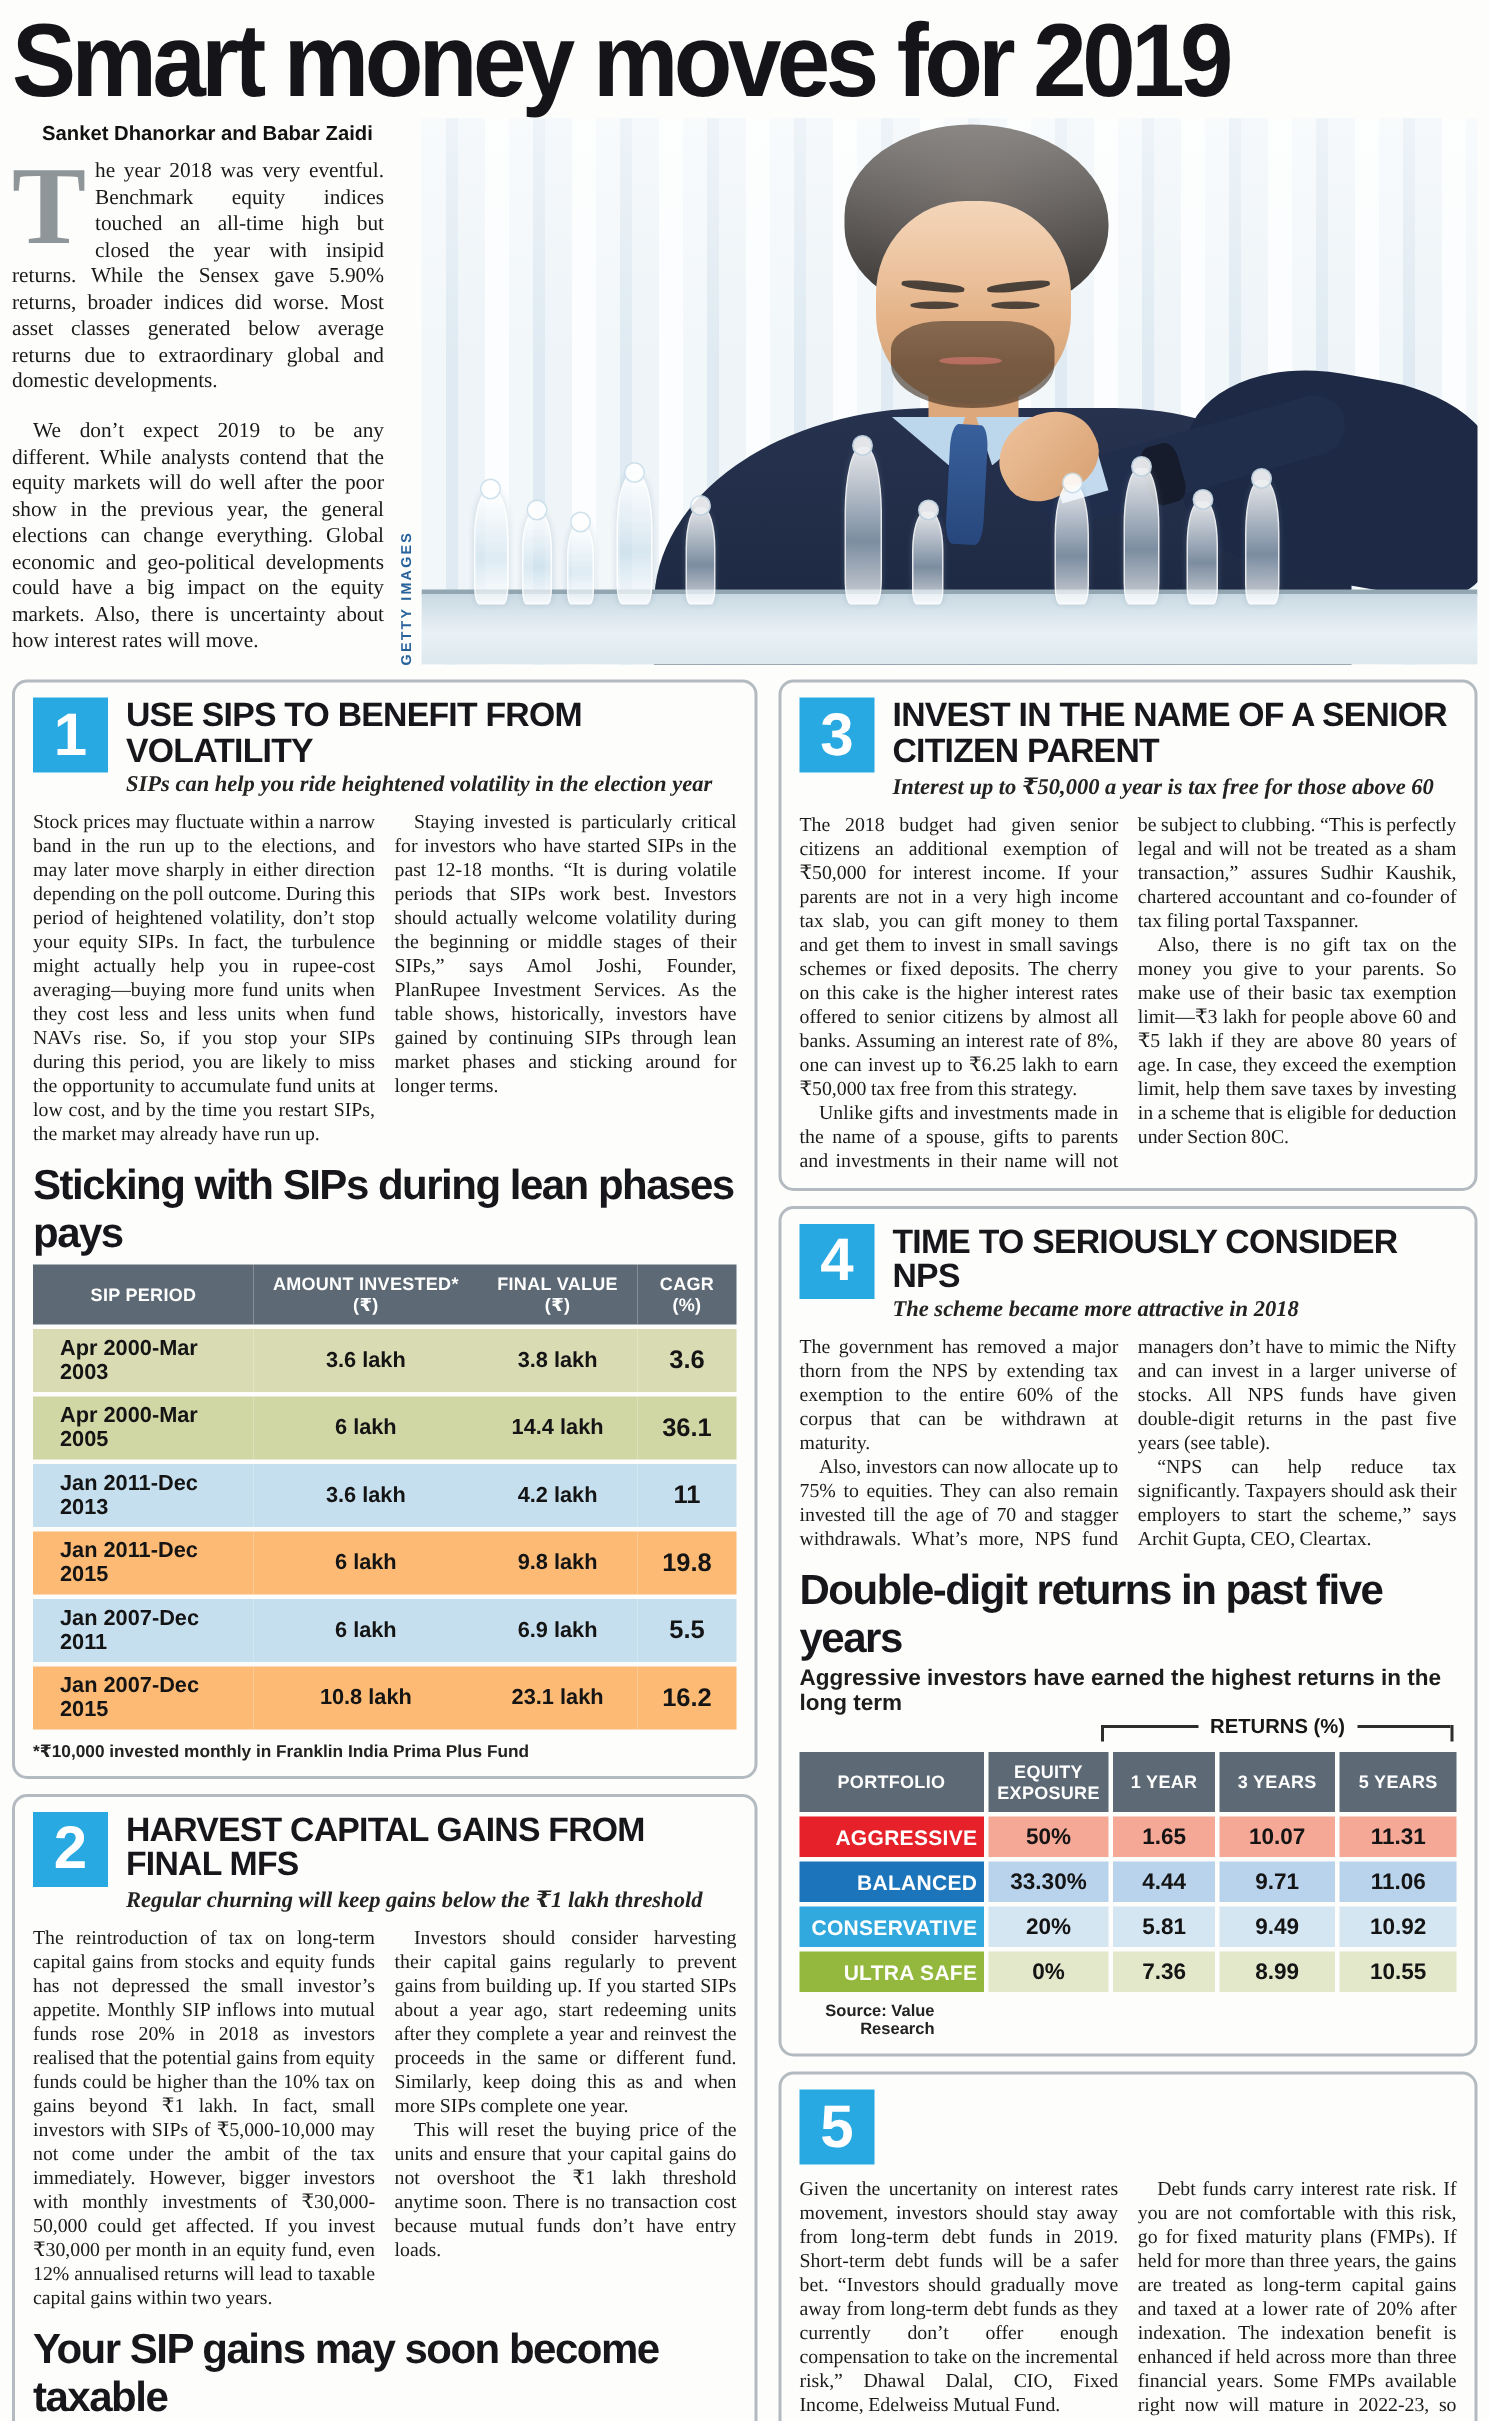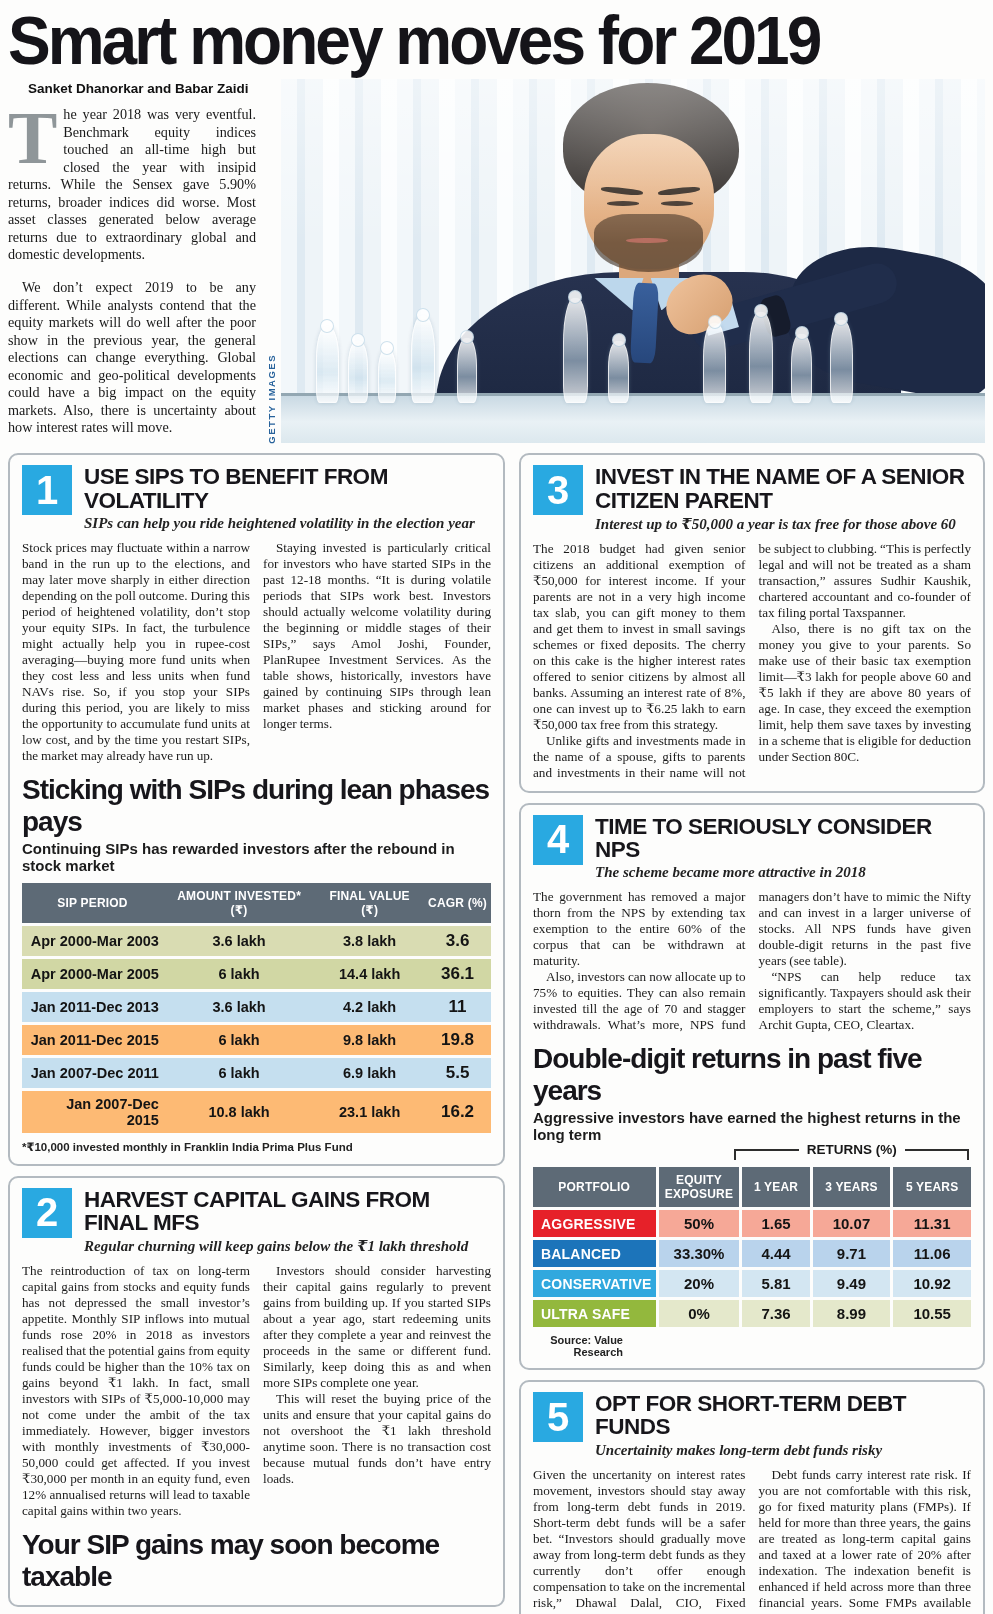--- a/index.html
+++ b/index.html
@@ -111,35 +111,35 @@
   .theading {
     font-family:"Liberation Sans","DejaVu Sans",sans-serif; font-weight:800;
     font-size:28px; letter-spacing:-1px; color:#17161b; margin:10px 0 2px 0;
   }
   .tsub { font-family:"Liberation Sans","DejaVu Sans",sans-serif; font-weight:700; font-size:15px; color:#1c1c1c; margin-bottom:6px; }
   table { width:100%; border-collapse:separate; font-family:"Liberation Sans","DejaVu Sans",sans-serif; }
   th { background:#5d6a76; color:#fff; font-weight:700; font-size:12px; letter-spacing:.2px; white-space:pre-line; padding:6px 4px; }
   td { font-weight:700; font-size:14.5px; text-align:center; padding:5px 4px; }
   
   .siptable { border-spacing:0 3px; }
-  .siptable td:first-child { text-align:right; padding-left:8px; font-size:14.5px; }
+  .siptable td:first-child { text-align:left; padding-left:18px; font-size:14.5px; }
   .siptable td:last-child { font-size:17px; }
   .t-olive  td { background:#d9dcb2; } .t-olive2 td { background:#d1d7a4; }
   .t-blue   td { background:#c5dfef; } .t-blue2  td { background:#fdba74; }
   .tfoot { font-family:"Liberation Sans","DejaVu Sans",sans-serif; font-weight:700; font-size:11.5px; color:#222; margin-top:4px; }
   
   .bracket { display:flex; align-items:flex-start; margin:2px 0 4px 0; }
   .bk-hook { width:2px; height:11px; background:#2d2d2d; }
   .bk-line { flex:1; height:2px; background:#2d2d2d; }
   .bk-label { font-family:"Liberation Sans","DejaVu Sans",sans-serif; font-weight:700; font-size:13.5px; margin:-7px 8px 0 8px; color:#171717; }
   .ind-nps { margin-left:46%; margin-right:2px; }
   
   .npstable { border-spacing:3px; margin-left:-3px; width:calc(100% + 6px); }
   .npstable td { font-size:15px; }
-  .npstable td.pfcol { text-align:left; padding-left:8px; color:#fff; font-size:14px; letter-spacing:.2px; }
+  .npstable td.pfcol { text-align:right; padding-left:8px; color:#fff; font-size:14px; letter-spacing:.2px; }
   .p-red { background:#e62129; } .p-blue { background:#1c74ba; } .p-cyan { background:#31a8de; } .p-green { background:#93b83d; }
   .d-red { background:#f6a897; } .d-blue { background:#b9d3ec; } .d-cyan { background:#d3e6f2; } .d-green { background:#e4e8cb; }
   .npsfoot { display:flex; gap:10px; margin-top:4px; font-family:"Liberation Sans","DejaVu Sans",sans-serif; font-weight:700; font-size:11px; color:#222; }
   .npsfoot .src { flex:none; width:90px; text-align:right; }
 </style>
 </head>
 <body>
 
 <div class="page">
 
@@ -207,21 +207,20 @@
             <h2 class="stitle">USE SIPS TO BENEFIT FROM VOLATILITY</h2>
             <div class="ssub">SIPs can help you ride heightened volatility in the election year</div>
           </div>
         </div>
         <div class="cols2">
           <p>Stock prices may fluctuate within a narrow band in the run up to the elections, and may later move sharply in either direction depending on the poll outcome. During this period of heightened volatility, don’t stop your equity SIPs. In fact, the turbulence might actually help you in rupee-cost averaging—buying more fund units when they cost less and less units when fund NAVs rise. So, if you stop your SIPs during this period, you are likely to miss the opportunity to accumulate fund units at low cost, and by the time you restart SIPs, the market may already have run up.</p>
           <p>Staying invested is particularly critical for investors who have started SIPs in the past 12-18 months. “It is during volatile periods that SIPs work best. Investors should actually welcome volatility during the beginning or middle stages of their SIPs,” says Amol Joshi, Founder, PlanRupee Investment Services. As the table shows, historically, investors have gained by continuing SIPs through lean market phases and sticking around for longer terms.</p>
         </div>
 
         <h3 class="theading">Sticking with SIPs during lean phases pays</h3>
-        <div class="tsub">Continuing SIPs has rewarded investors after the rebound in stock market</div>
         <table class="siptable">
           <thead>
             <tr>
               <th>SIP PERIOD</th>
               <th>AMOUNT INVESTED* (₹)</th>
               <th>FINAL VALUE (₹)</th>
               <th>CAGR (%)</th>
             </tr>
           </thead>
           <tbody>
@@ -368,24 +367,20 @@
           </tbody>
         </table>
         <div class="npsfoot">
           <div class="src">Source: Value Research</div>
         </div>
       </section>
 
       <section class="card">
         <div class="shead">
           <div class="badge">5</div>
-          <div>
-            <h2 class="stitle">OPT FOR SHORT-TERM DEBT FUNDS</h2>
-            <div class="ssub">Uncertainity makes long-term debt funds risky</div>
-          </div>
         </div>
         <div class="cols2">
           <p>Given the uncertanity on interest rates movement, investors should stay away from long-term debt funds in 2019. Short-term debt funds will be a safer bet. “Investors should gradually move away from long-term debt funds as they currently don’t offer enough compensation to take on the incremental risk,” Dhawal Dalal, CIO, Fixed Income, Edelweiss Mutual Fund.</p>
           <p>Debt funds carry interest rate risk. If you are not comfortable with this risk, go for fixed maturity plans (FMPs). If held for more than three years, the gains are treated as long-term capital gains and taxed at a lower rate of 20% after indexation. The indexation benefit is enhanced if held across more than three financial years. Some FMPs available right now will mature in 2022-23, so you will get four years indexation.</p>
         </div>
       </section>
     </div>
   </div>
 </div>
 

